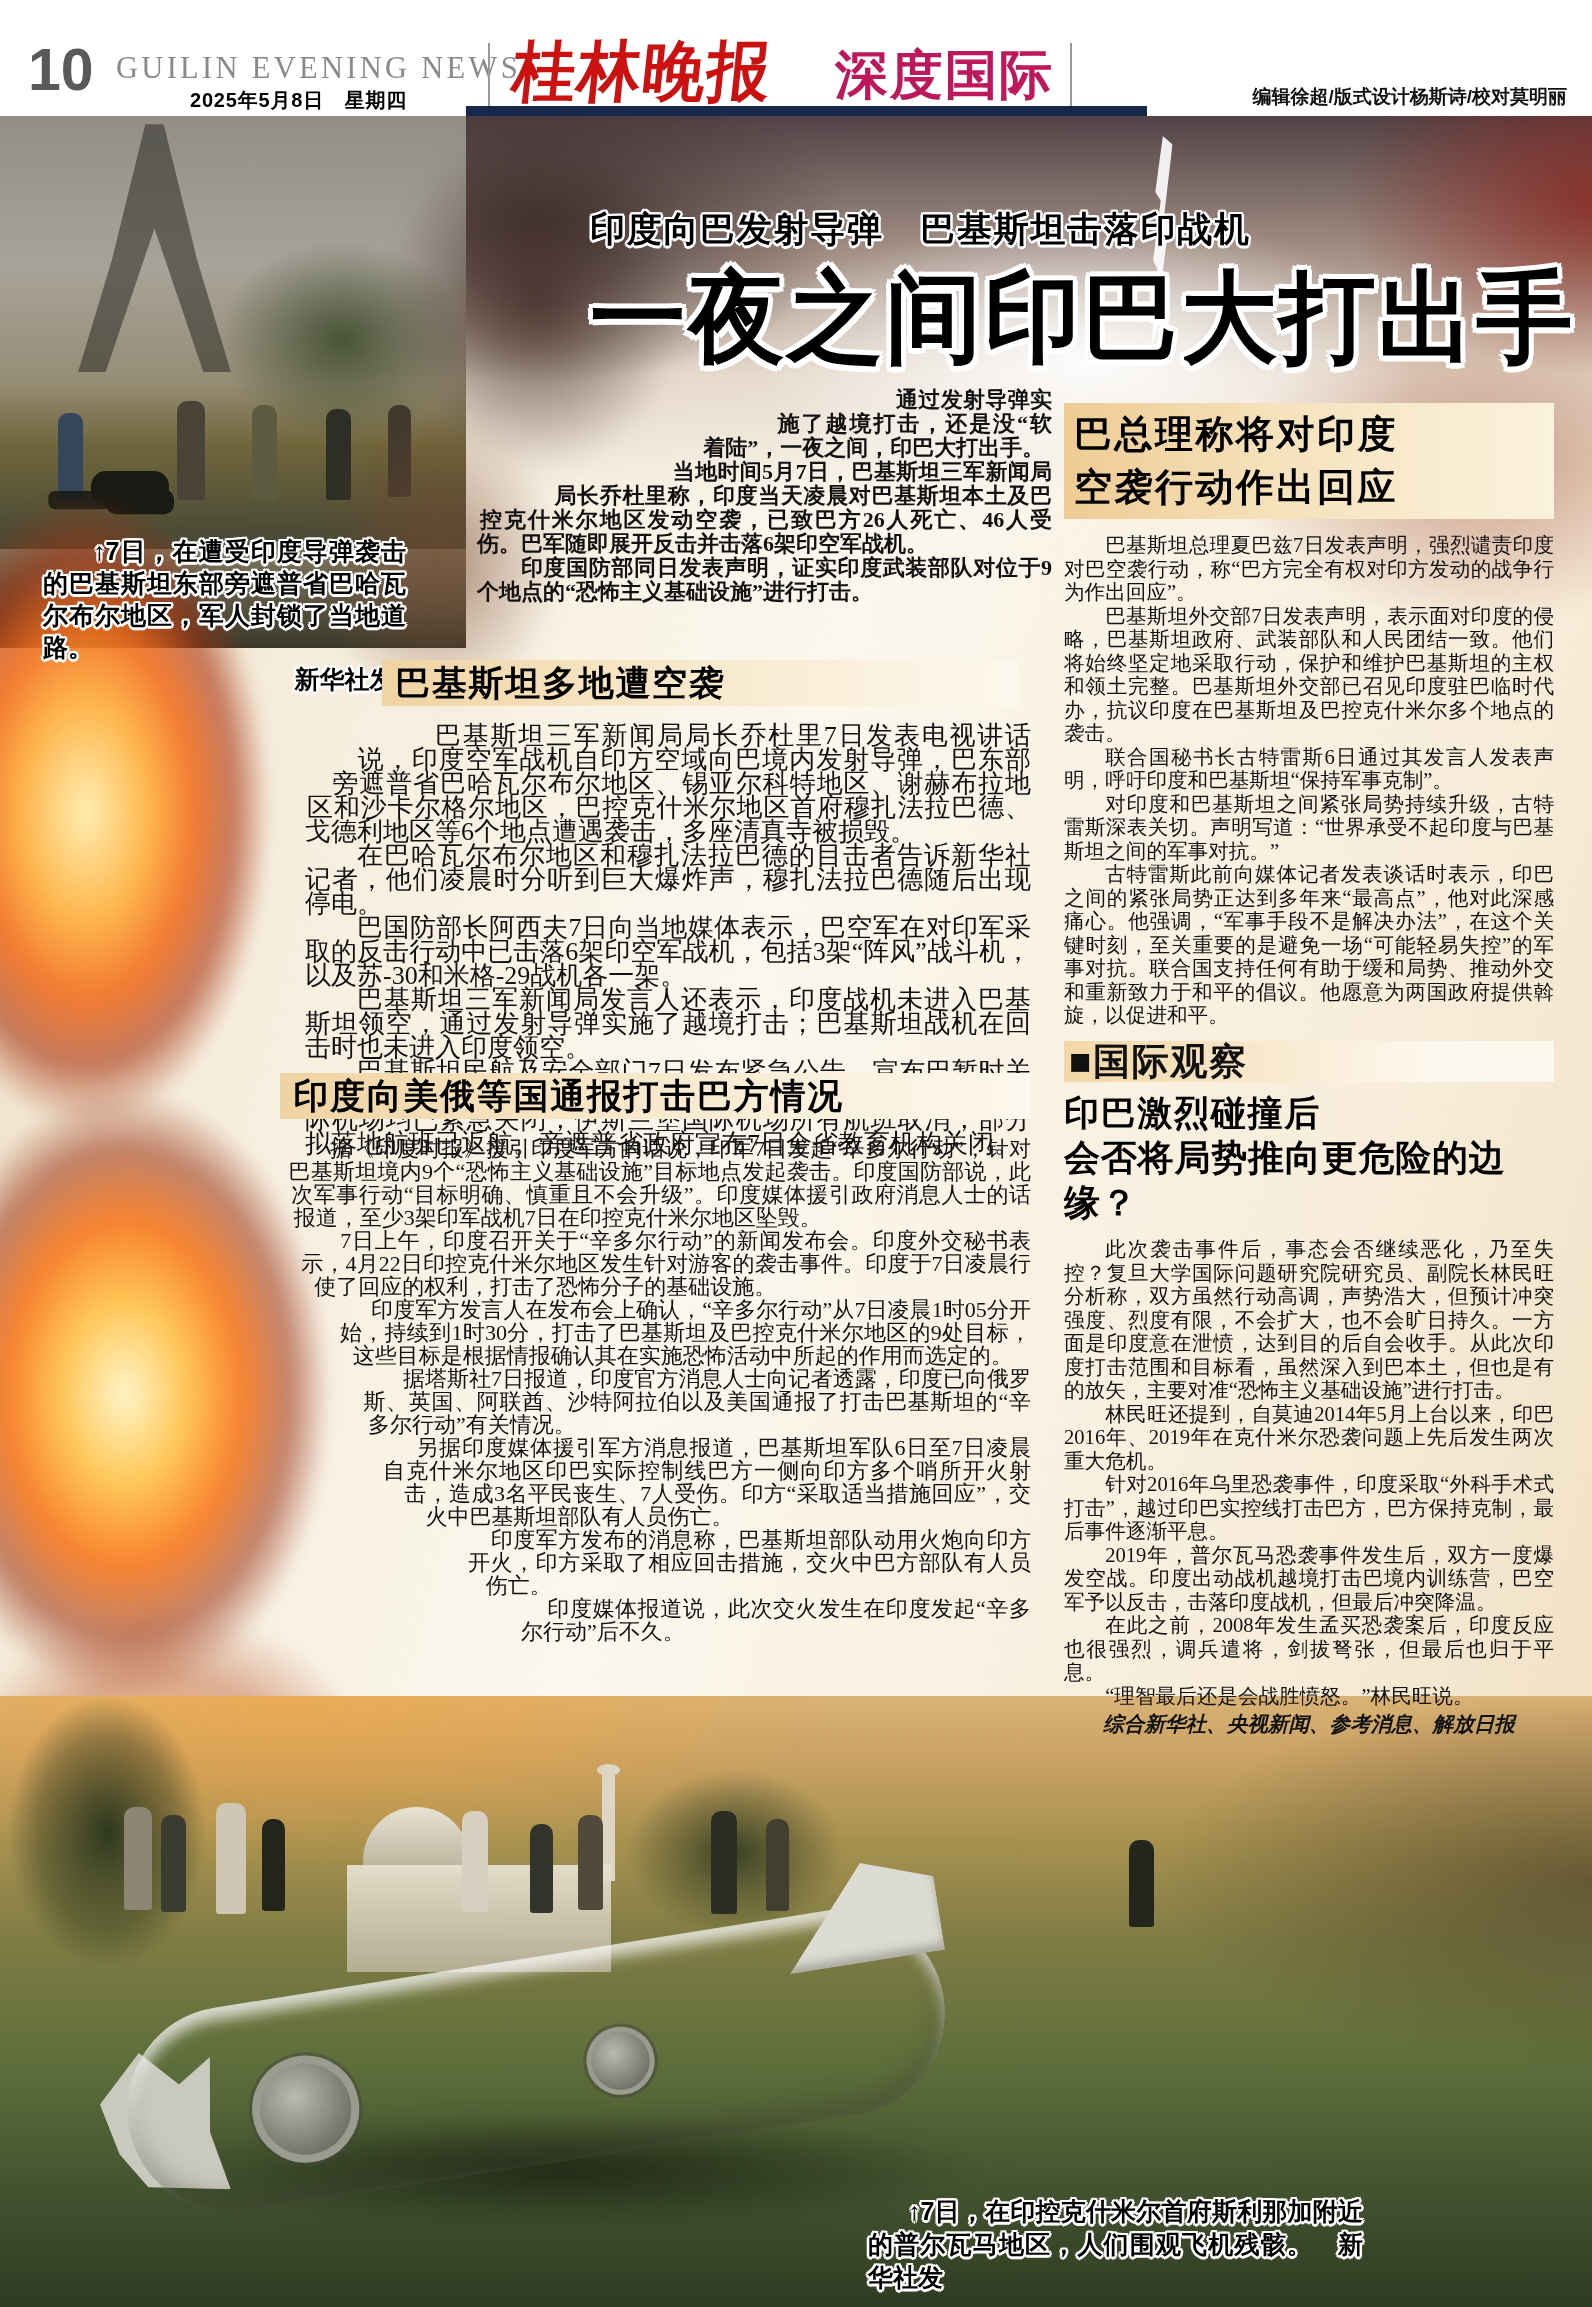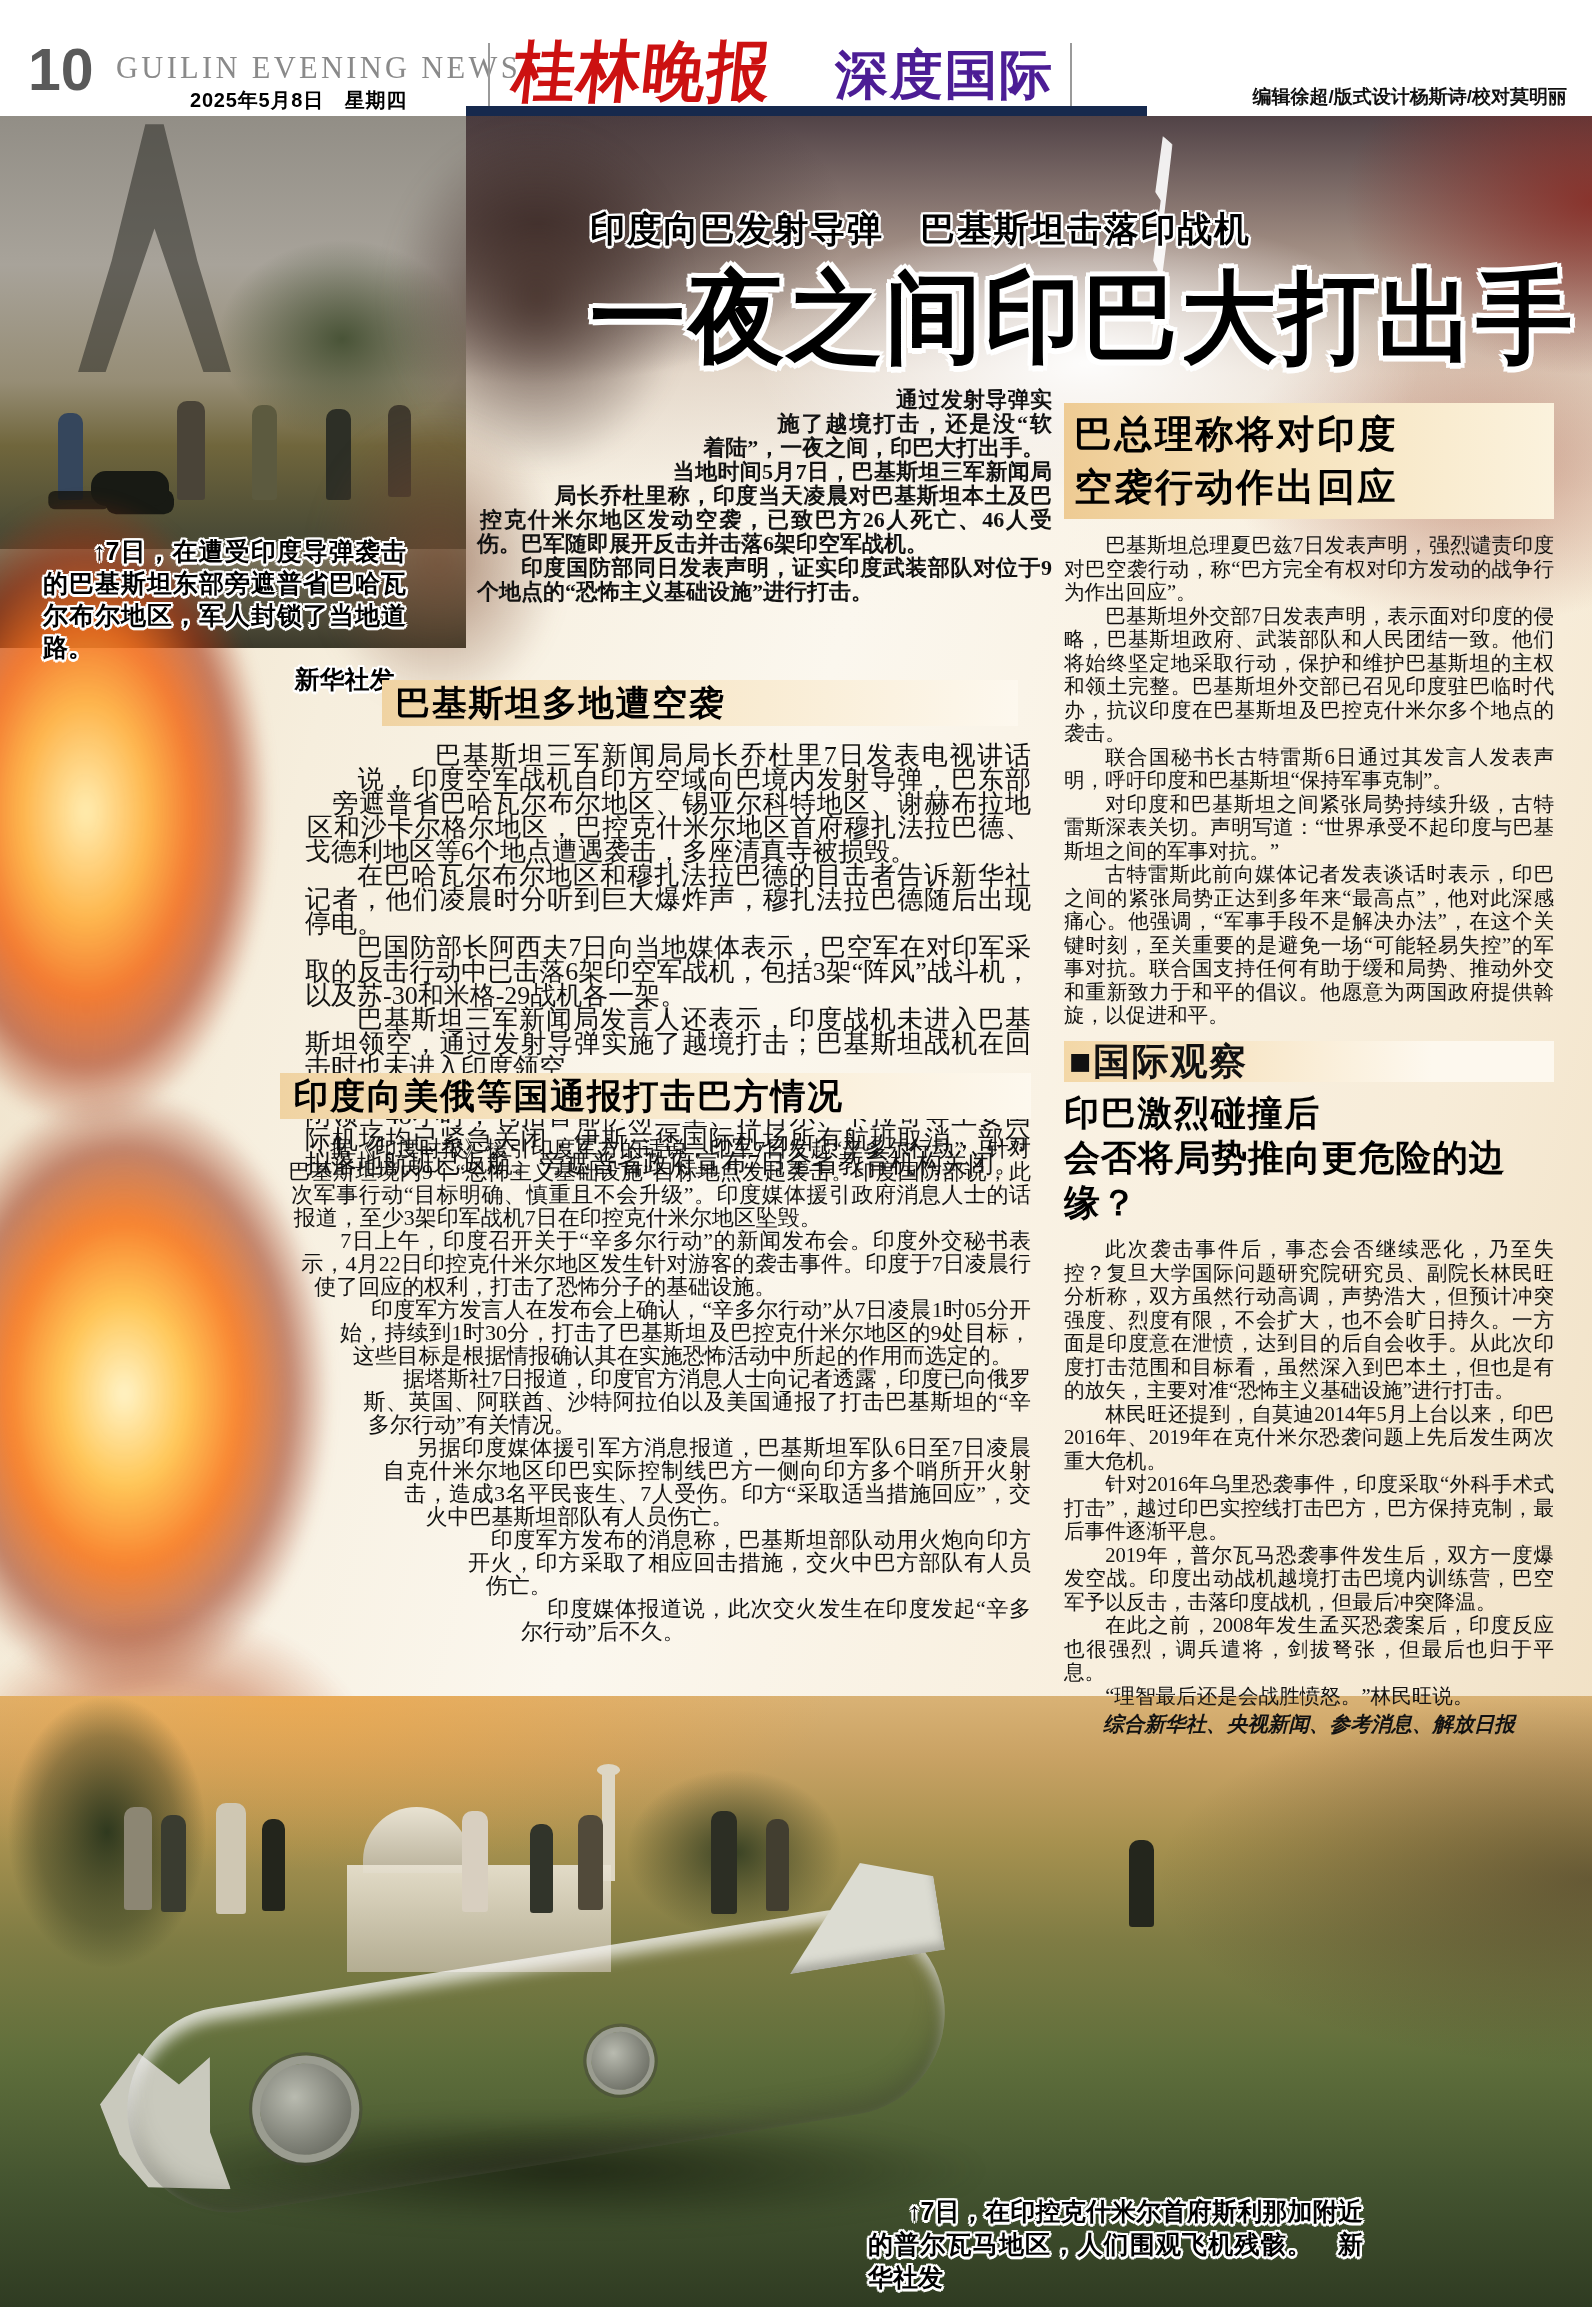--- a/index.html
+++ b/index.html
@@ -12,21 +12,21 @@
   .masthead-en{position:absolute;left:116px;top:51px;font-family:"Liberation Serif","DejaVu Serif",serif;
             font-size:30.5px;color:#8a8a8a;letter-spacing:3.3px;}
   .header-date{position:absolute;left:190px;top:87px;font-size:20px;font-weight:bold;color:#000;
             font-family:"Liberation Sans","DejaVu Sans",sans-serif;letter-spacing:0.8px;}
   .vrule{position:absolute;top:43px;width:1.7px;height:73px;background:#9a9a9a;}
   .vrule.r1{left:488px;}
   .vrule.r2{left:1070px;}
   .paper-logo{position:absolute;left:513px;top:41px;font-size:63px;font-weight:900;color:#cc1111;
             font-family:"Liberation Serif","DejaVu Serif",serif;transform:skewX(-6deg) scaleY(1.05);
             letter-spacing:1.7px;line-height:1;}
-  .section-name{position:absolute;left:835px;top:48px;font-size:53px;font-weight:900;color:#4c1d95;
+  .section-name{position:absolute;left:835px;top:48px;font-size:53px;font-weight:900;color:#be185d;
             font-family:"Liberation Sans","DejaVu Sans",sans-serif;letter-spacing:1.7px;line-height:1;}
   .section-underline{position:absolute;left:466px;top:106px;width:681px;height:10px;background:#16294d;}
   .staff-line{position:absolute;right:25px;top:84px;font-size:19px;color:#111;font-weight:bold;
             font-family:"Liberation Sans","DejaVu Sans",sans-serif;}
   
   .paper-base{position:absolute;left:0;top:116px;width:1592px;height:2191px;z-index:0;
       background:linear-gradient(105deg,#ecdcc0 0%,#f6eedd 22%,#fbf7ee 45%,#f7ecd8 78%,#eedcbd 100%);}
   .bg-storm{position:absolute;left:446px;top:116px;width:1147px;height:536px;z-index:1;
       background:
         radial-gradient(ellipse 462px 206px at 56% 46%,rgba(255,255,255,.95),rgba(255,255,255,0) 72%),
@@ -128,21 +128,21 @@
   .caption-bottom .credit{margin-left:25px;}
   .lead-block{position:absolute;left:477px;top:388px;width:575px;z-index:3;
       font-size:22px;line-height:24px;font-weight:bold;text-align:justify;}
   .lead-block .para{text-indent:2em;margin:0;}
   .lead-float{float:left;width:375px;height:121px;shape-outside:polygon(0 0,100% 0,0 100%);}
   .article{position:absolute;z-index:3;}
   .art-bar{background:linear-gradient(90deg,#f0d3a2 0%,#f7e6c6 40%,#fdf8ee 100%);
       font-family:"Liberation Sans","DejaVu Sans",sans-serif;font-weight:900;font-size:35px;
       height:46px;line-height:46px;padding-left:13.2px;color:#000;letter-spacing:1.7px;}
   .article-1{left:305px;top:660px;width:726px;}
-  .article-1 .art-bar{margin-left:77px;width:636px;box-sizing:border-box;margin-top:20px;}
+  .article-1 .art-bar{margin-left:77px;width:636px;box-sizing:border-box;}
   .article-1 .art-body{margin-top:18px;font-size:26px;line-height:24px;text-align:justify;}
   .art-float-1{float:left;width:78px;height:74px;shape-outside:polygon(0 0,100% 0,0 100%);}
   .article-2{left:276px;top:1073px;width:755px;}
   .article-2 .art-bar{margin-left:4.1px;width:751px;box-sizing:border-box;}
   .article-2 .art-body{margin-top:18px;font-size:22px;line-height:23px;text-align:justify;}
   .art-float-2{float:left;width:248px;height:510px;
       shape-outside:polygon(0 0,3% 0,9% 26%,32% 46%,40% 66%,78% 86%,100% 100%,0 100%);}
   .art-body .para{text-indent:2em;margin:0;}
   .right-col{position:absolute;left:1064px;top:403px;width:490px;z-index:3;}
   .col-head-bar{background:linear-gradient(90deg,#eecb93 0%,#f6e3bd 45%,#fbf2dd 100%);

